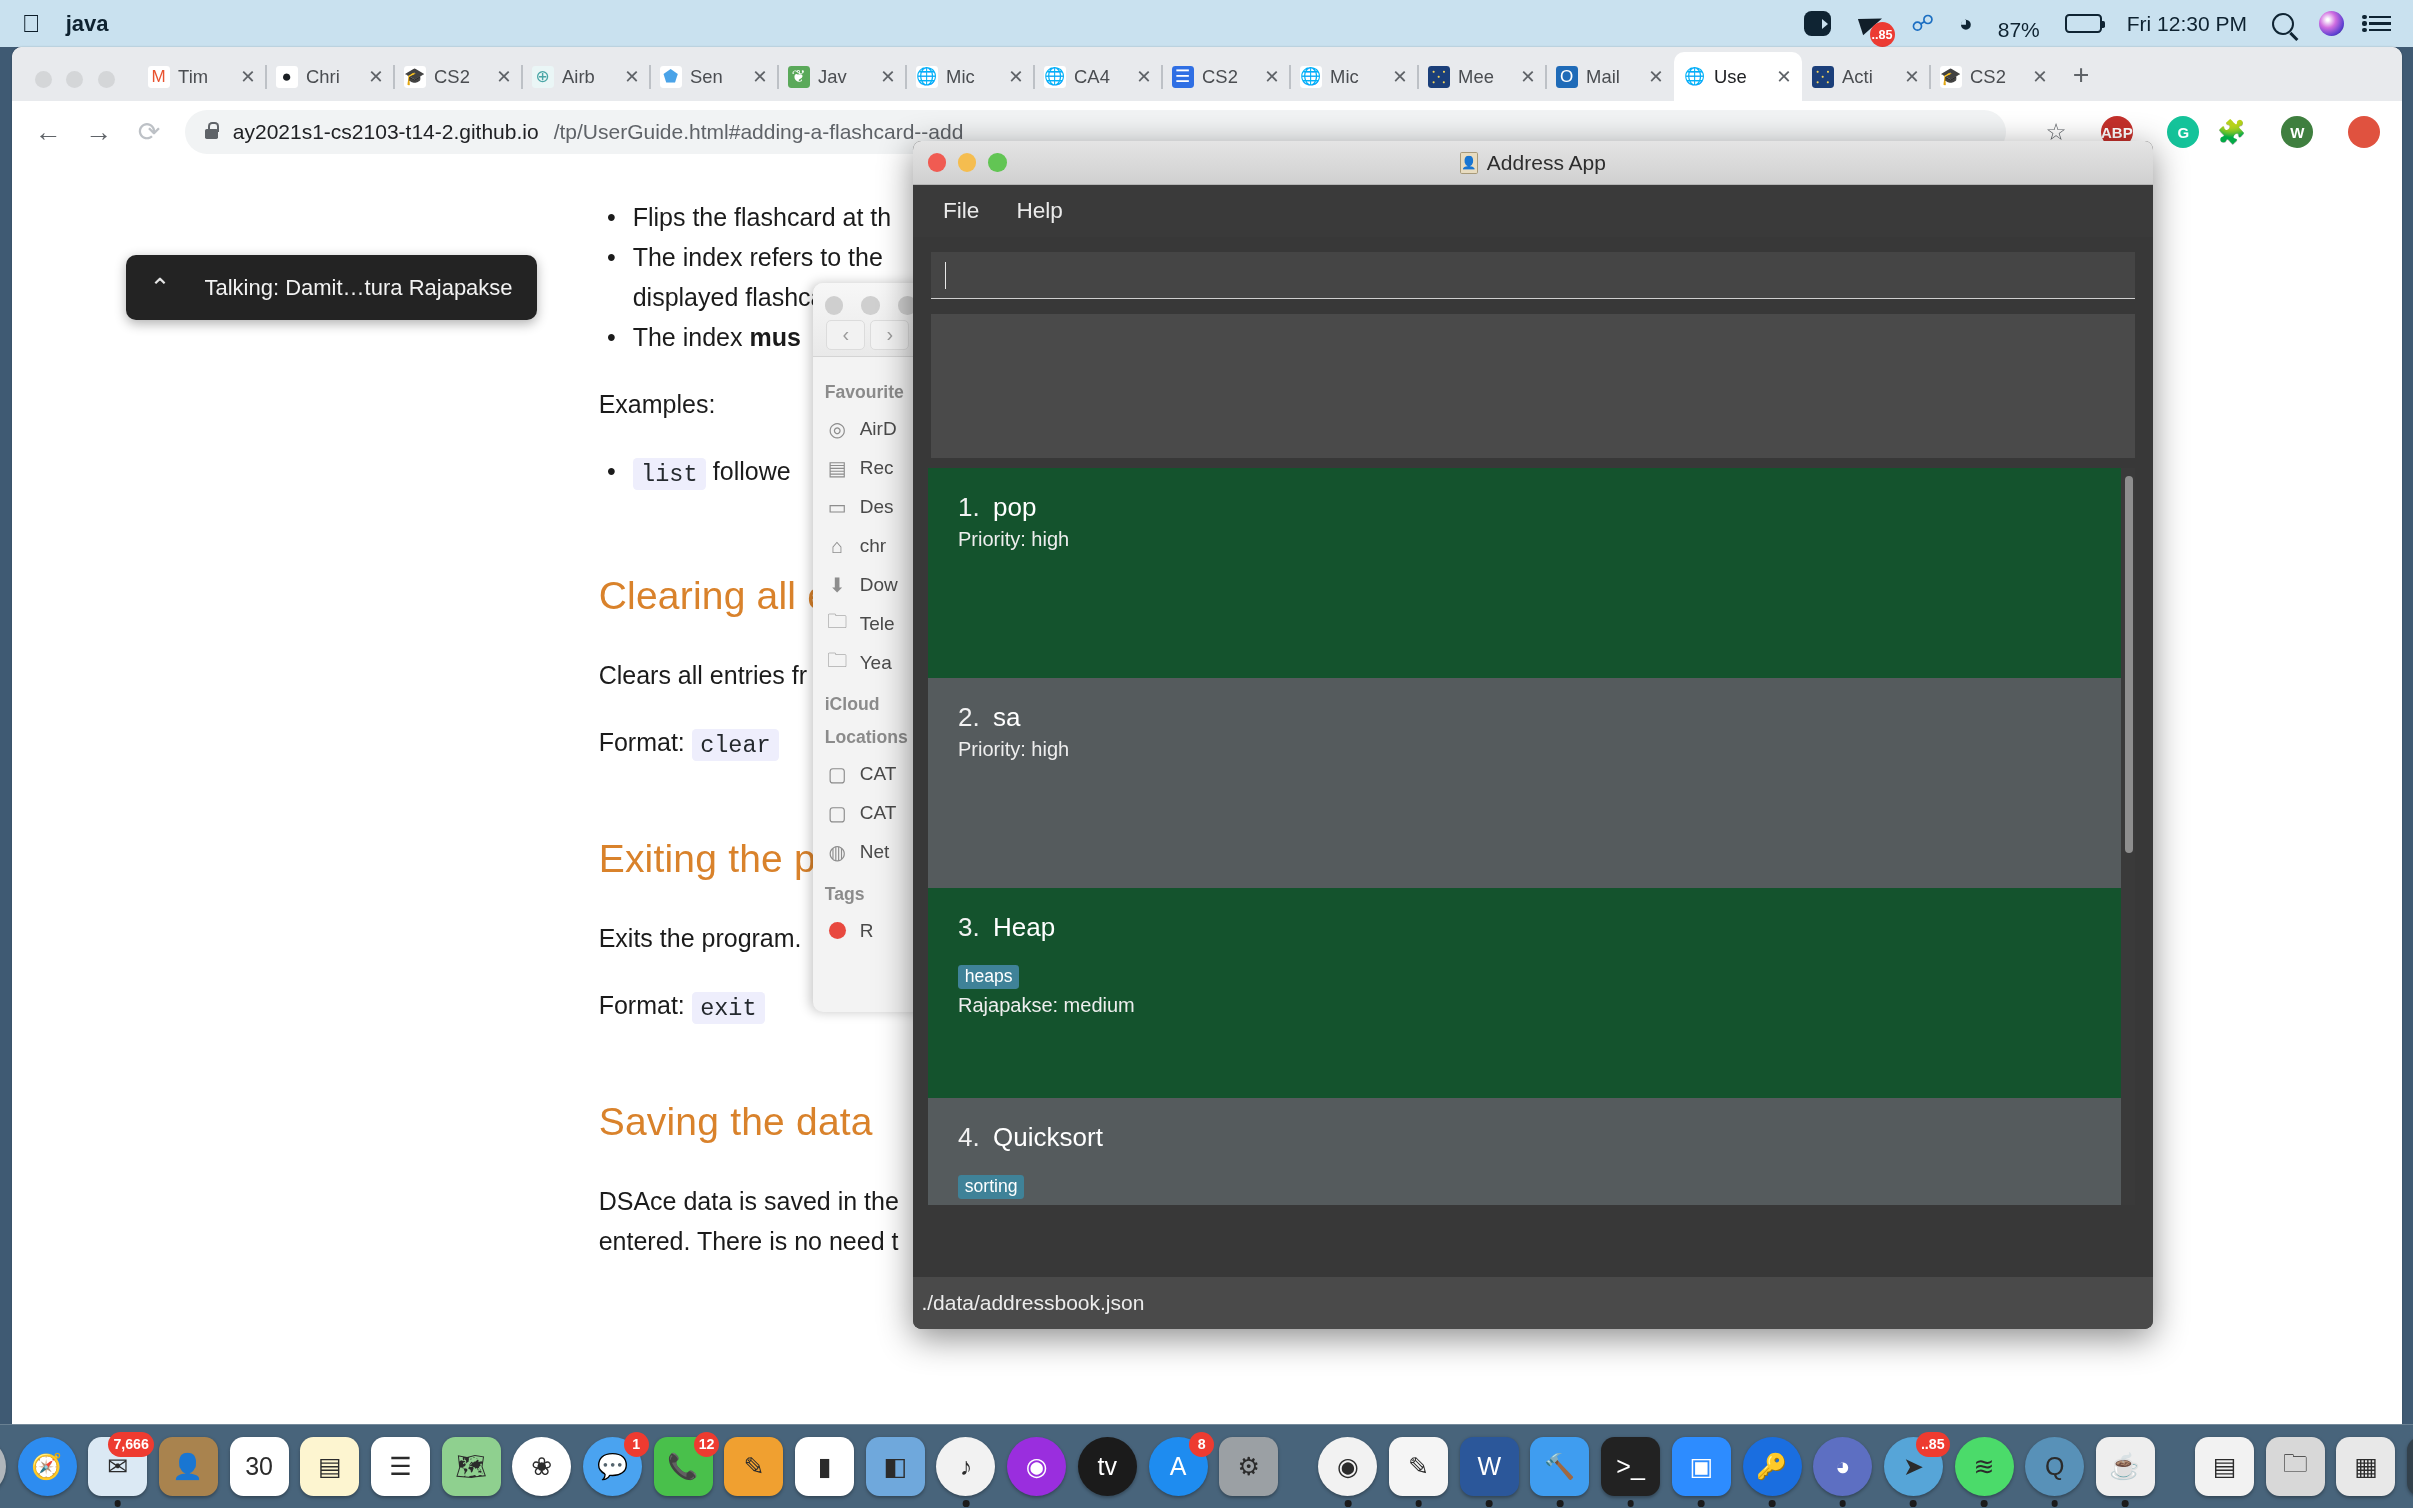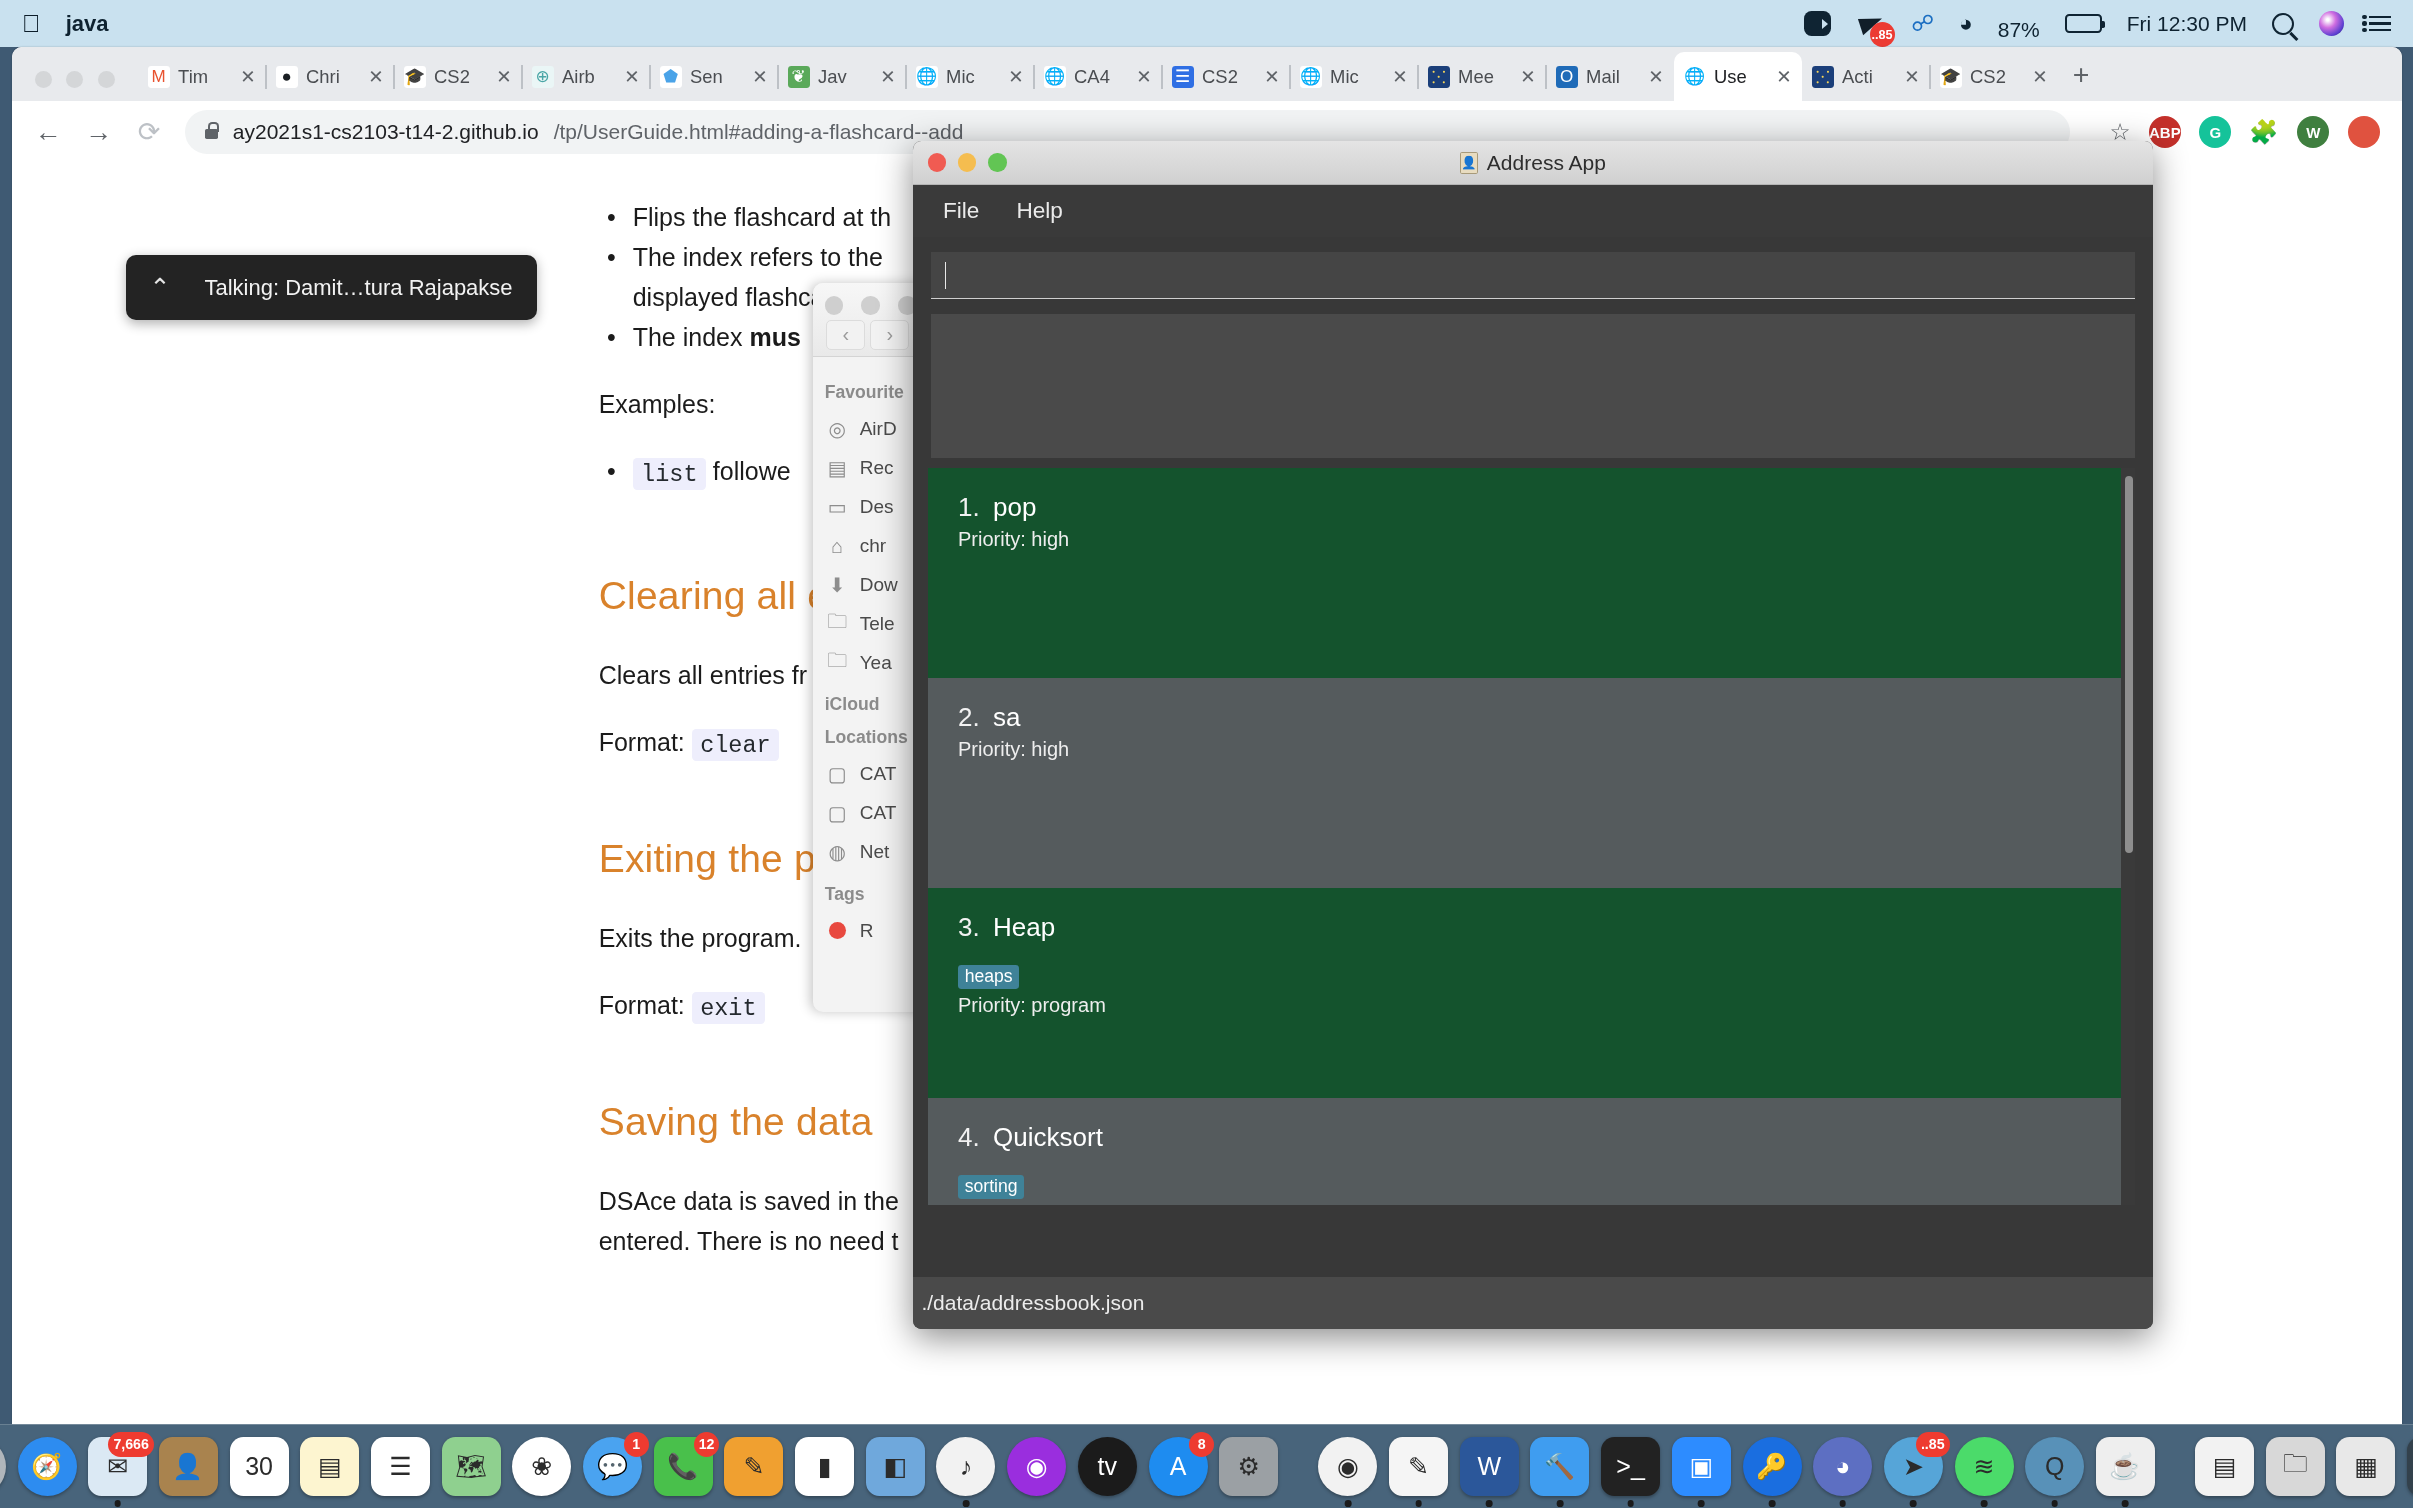--- a/index.html
+++ b/index.html
@@ -82,21 +82,21 @@
   .nav-ic.dim { color:#bdc1c6; }
   .urlbox {
     flex: 1 1 auto; height: 44px; background: #f1f3f4; border-radius: 22px;
     display:flex; align-items:center; gap: 15px; padding: 0 20px; font-size: 21px; color:#202124;
   }
   .lock { width: 12.6px; height: 10px; background:#5f6368; border-radius:1.7px; position:relative; margin-top:4.2px; }
   .lock:before { content:""; position:absolute; left:2.5px; top:-6.7px; width:7.5px;height:7.5px;border:2.5px solid #5f6368;border-bottom:none;border-radius:4.2px 4.2px 0 0;}
   .url-dim { color:#5f6368; }
   .omni-right { display:flex; align-items:center; gap: 18.4px; margin-left: 17px; }
   .ext-ic { width: 32px; height: 32px; border-radius: 50%; display:flex;align-items:center;justify-content:center;
-            font-size:15px; font-weight:bold; color:#fff; }
+            font-size:15px; font-weight:bold; color:#fff;margin-left:16px; }
   .star-ic { font-size: 23.5px; color:#5f6368; }
   .puzzle { font-size: 23.5px; color:#5f6368; }
 
   
   .page { position: absolute; left: 0; top: 116px; width: 2390px; height: 1262px; background: #fff;
           padding: 34px 0 0 587px; color: #1b1b1b; }
   .page ul { list-style: none; }
   .page li { position: relative; padding-left: 34px; font-size: 25px; line-height: 40px; }
   .page li:before { content:"•"; position:absolute; left: 8.4px; top: 0; }
   .p-text { font-size: 25px; line-height: 40px; }
@@ -492,21 +492,21 @@
             <div><span class="jw-idx">1.</span><span class="jw-name">pop</span></div>
             <div class="jw-prio">Priority: high</div>
           </div>
           <div class="jw-item light" style="height: 210px;">
             <div><span class="jw-idx">2.</span><span class="jw-name">sa</span></div>
             <div class="jw-prio">Priority: high</div>
           </div>
           <div class="jw-item dark" style="height: 210px;">
             <div><span class="jw-idx">3.</span><span class="jw-name">Heap</span></div>
             <div><span class="jw-tag" style="background: rgb(63, 130, 152);">heaps</span></div>
-            <div class="jw-prio">Priority: program</div>
+            <div class="jw-prio">Rajapakse: medium</div>
           </div>
           <div class="jw-item light" style="height: 210px;">
             <div><span class="jw-idx">4.</span><span class="jw-name">Quicksort</span></div>
             <div><span class="jw-tag" style="background: rgb(63, 130, 152);">sorting</span></div>
             <div class="jw-prio">Priority: low</div>
           </div>
         </div>
       <div class="jw-scrollbar"></div>
     </div>
 

